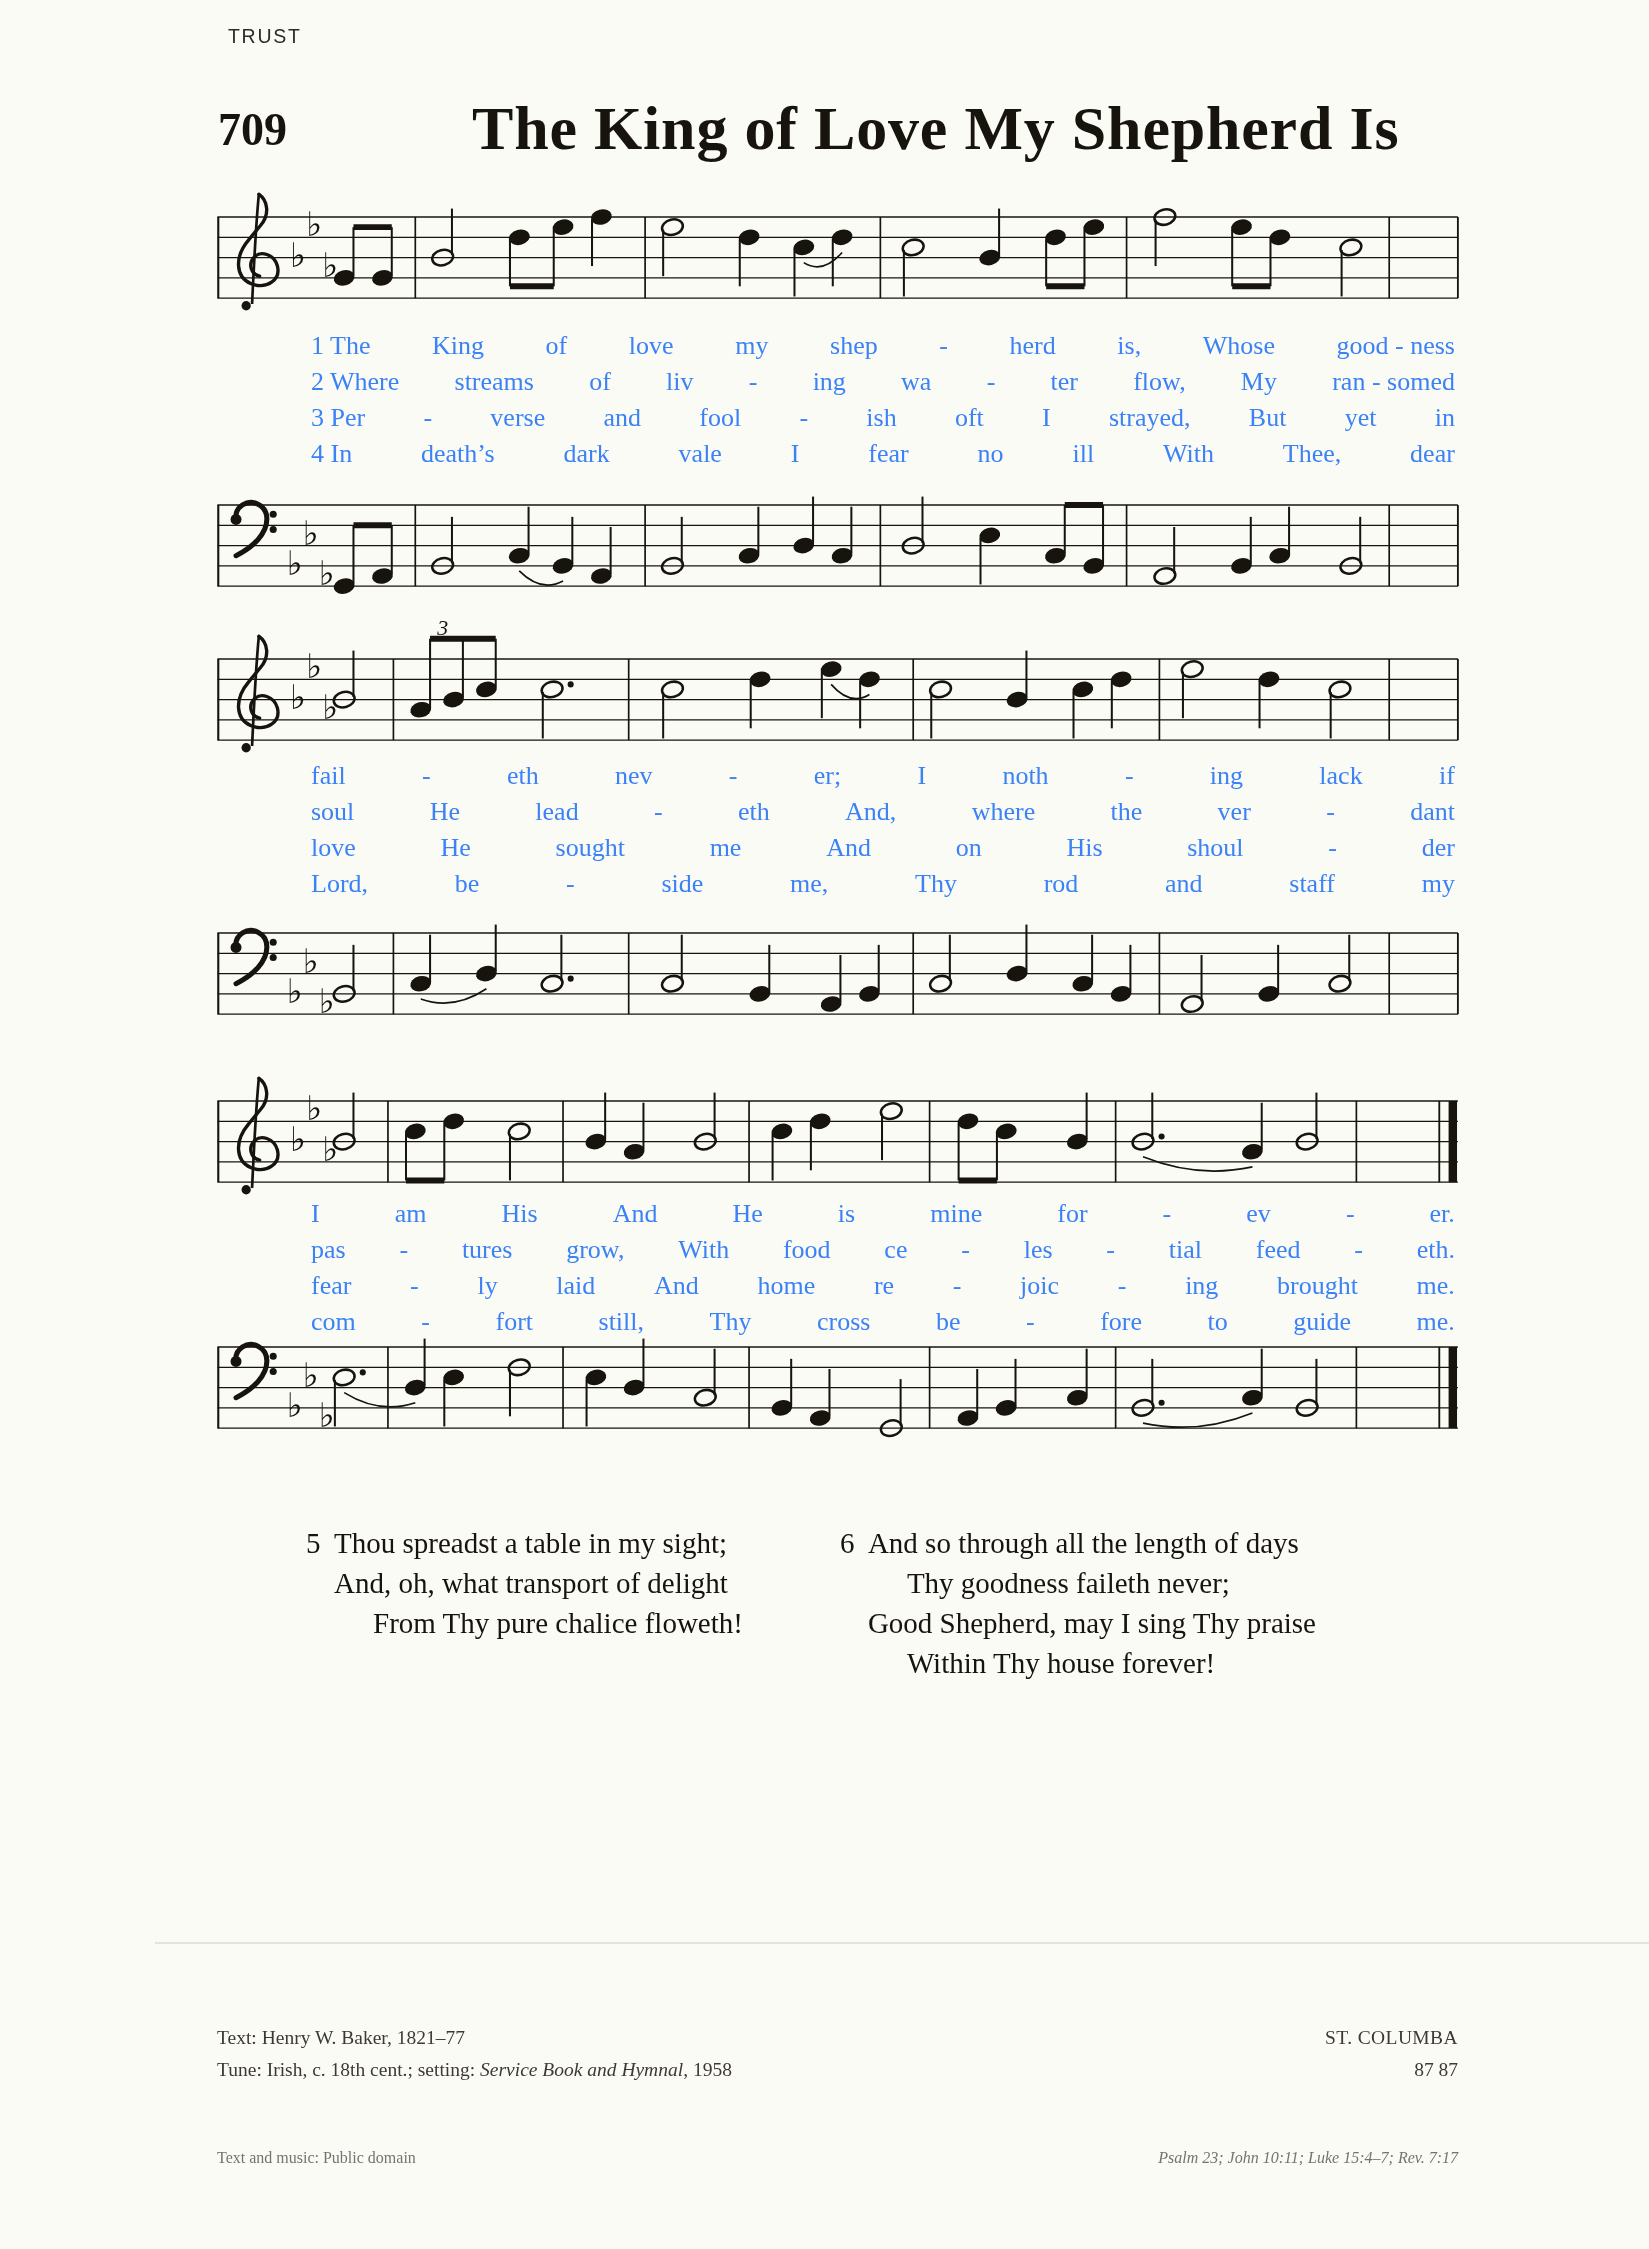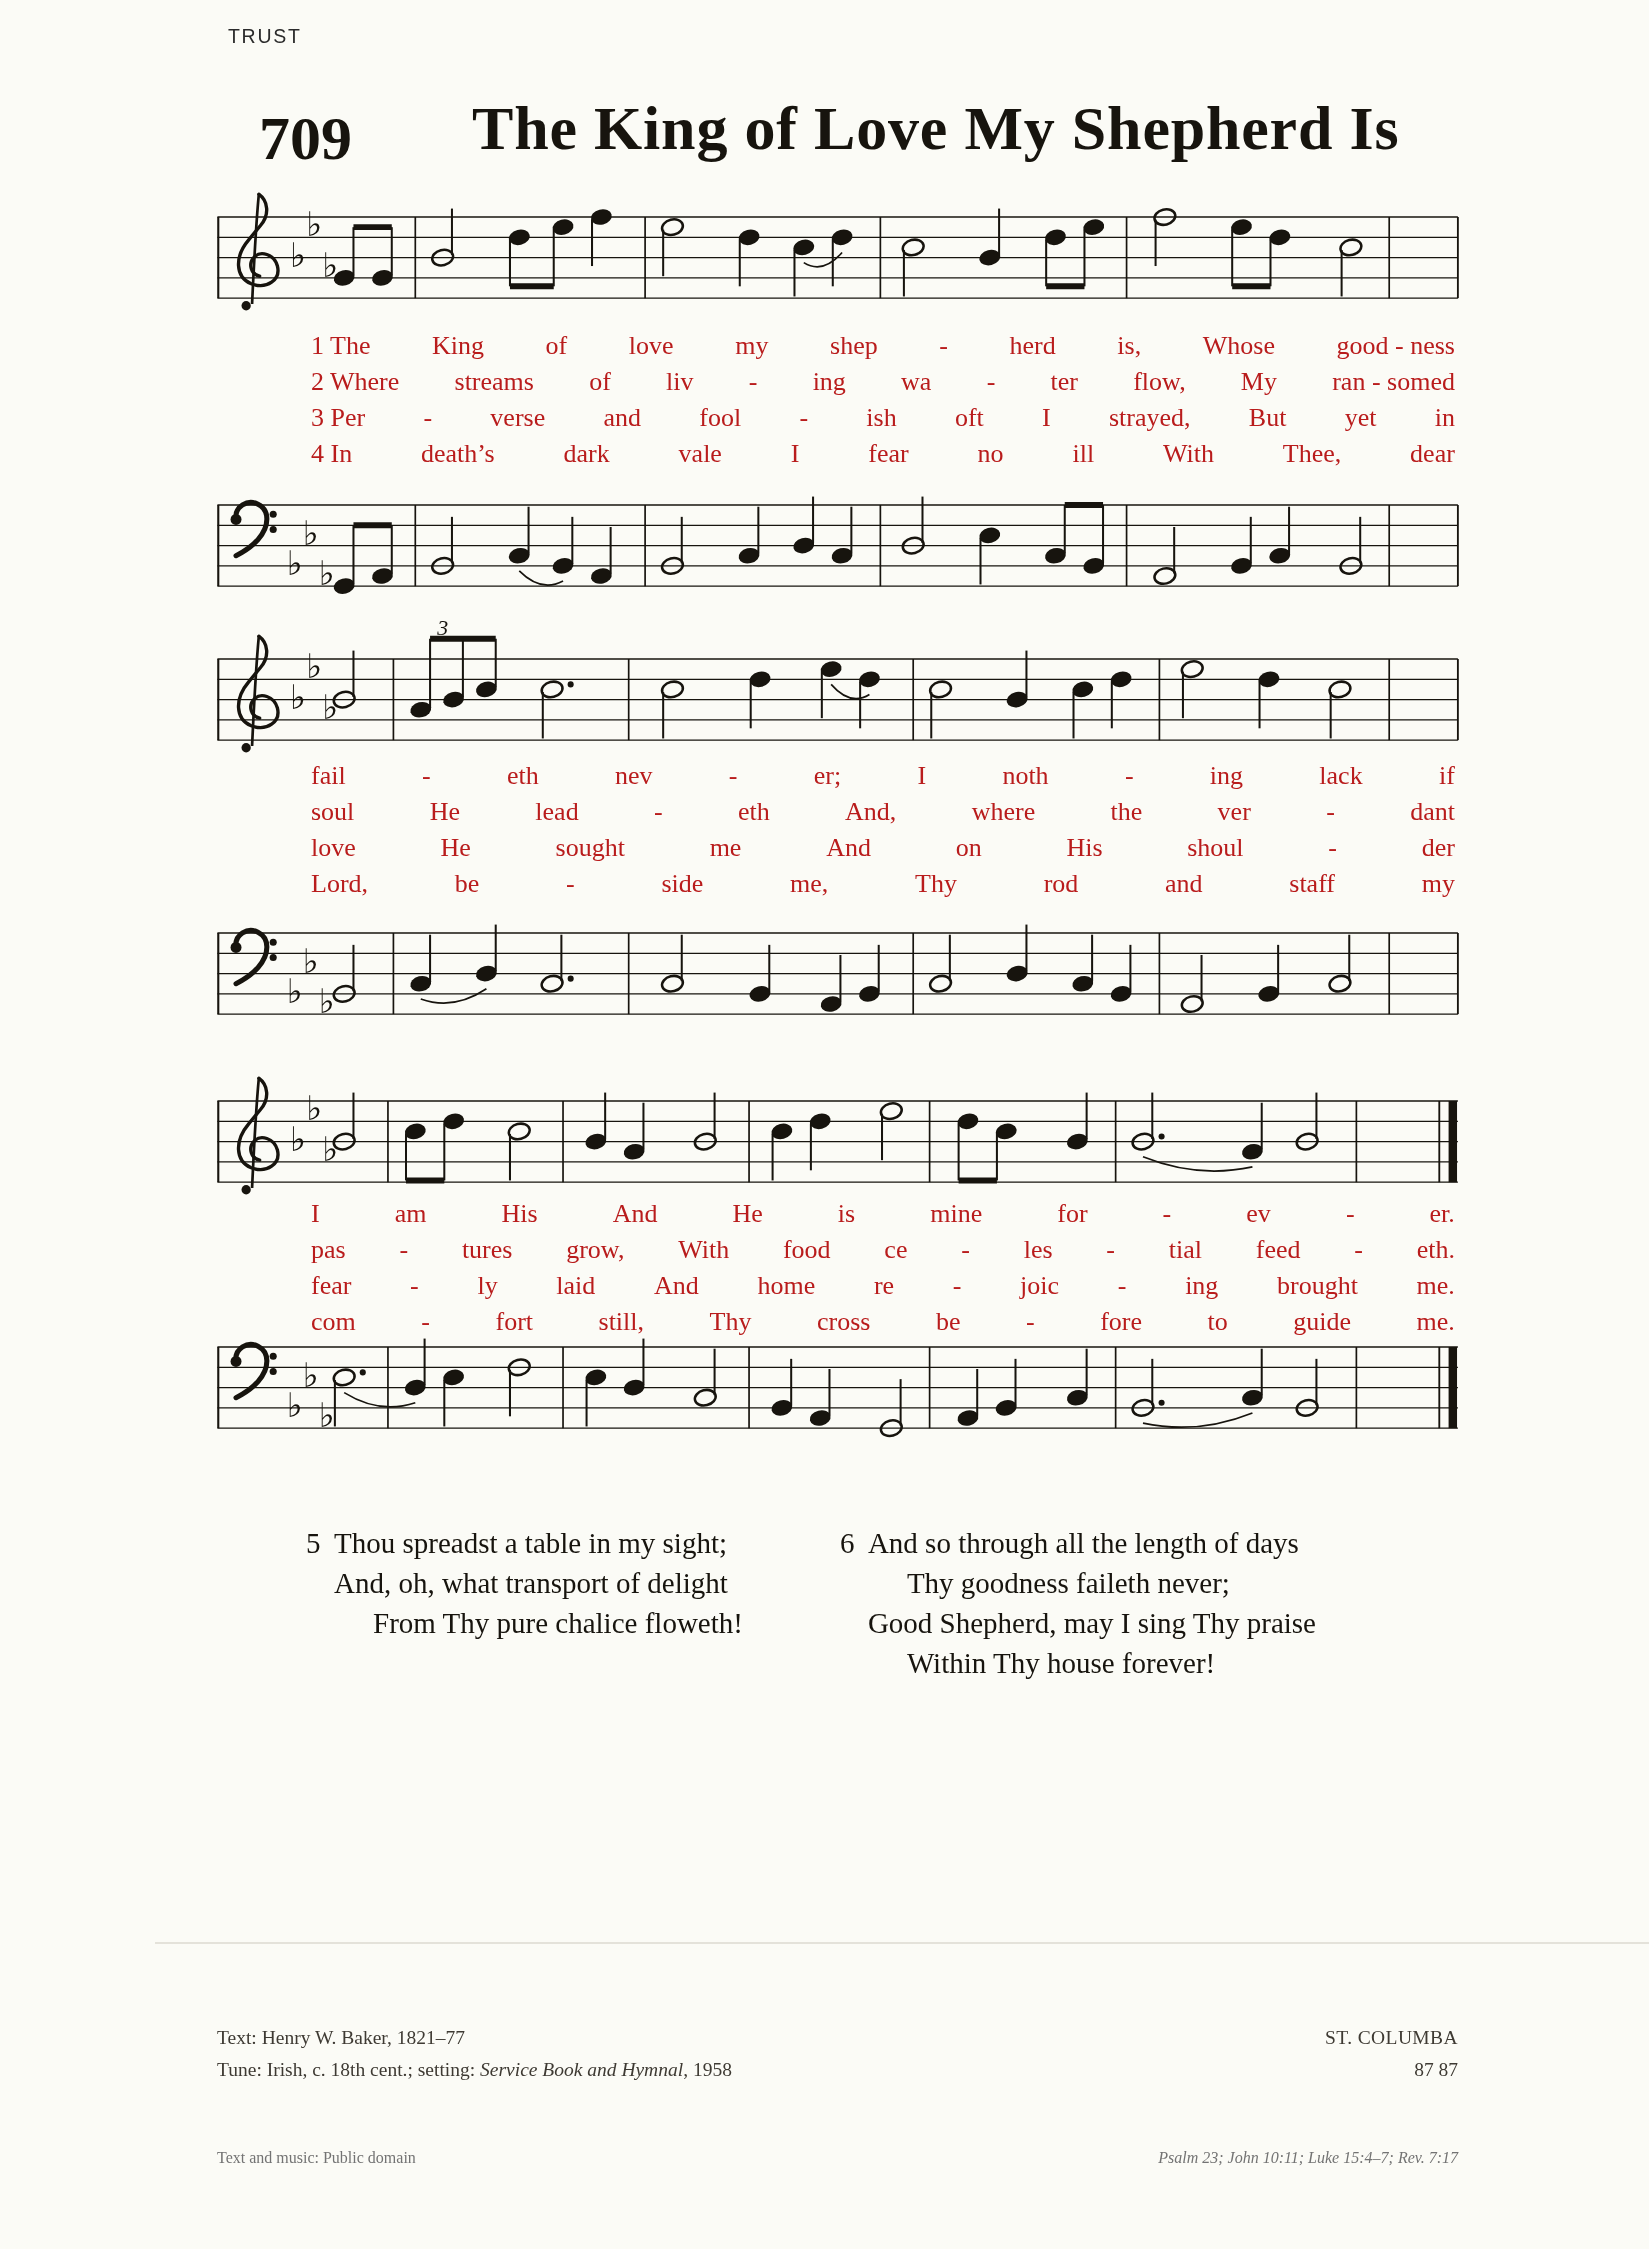--- a/index.html
+++ b/index.html
@@ -8,40 +8,40 @@
     background:#fbfbf6;color:#17140e;
     font-family:"Liberation Serif", serif;
   }
   .category{
     position:absolute;left:228px;top:25px;
     font-family:"Liberation Sans", sans-serif;
     font-size:19.5px;letter-spacing:1.7px;color:#2b2b2b;
   }
   .hymn-number{
     position:absolute;left:218px;top:103px;
-    font-size:62px;font-weight:700;margin-left:41px;
+    font-size:46px;font-weight:700;
   }
   .hymn-title{
     position:absolute;left:472px;top:93px;
     font-size:62px;font-weight:700;letter-spacing:0.8px;
   }
   .staff{position:absolute;left:217px;width:1243px;height:169px;}
   #staff-0{top:179px}
   #staff-1{top:467px}
   #staff-2{top:621px}
   #staff-3{top:895px}
   #staff-4{top:1063px}
   #staff-5{top:1309px}
   .lyrics{position:absolute;left:311px;width:1144px;}
   #lyrics-0{top:328px}
   #lyrics-1{top:758px}
   #lyrics-2{top:1196px}
   .lyric-line{
     display:flex;justify-content:space-between;
-    font-size:26px;line-height:36px;white-space:nowrap;color:#b91c1c;
+    font-size:26px;line-height:36px;white-space:nowrap;color:#3b82f6;
   }
   .verses{
     position:absolute;left:306px;top:1523px;
     display:flex;gap:97px;font-size:29px;line-height:40px;color:#17140e;
   }
   .verse{display:flex;align-items:flex-start;}
   .vnum{margin-right:13.5px;}
   .vline.indent{padding-left:39px;}
   .scan-line{
     position:absolute;left:155px;top:1942px;width:1495px;height:1.7px;

